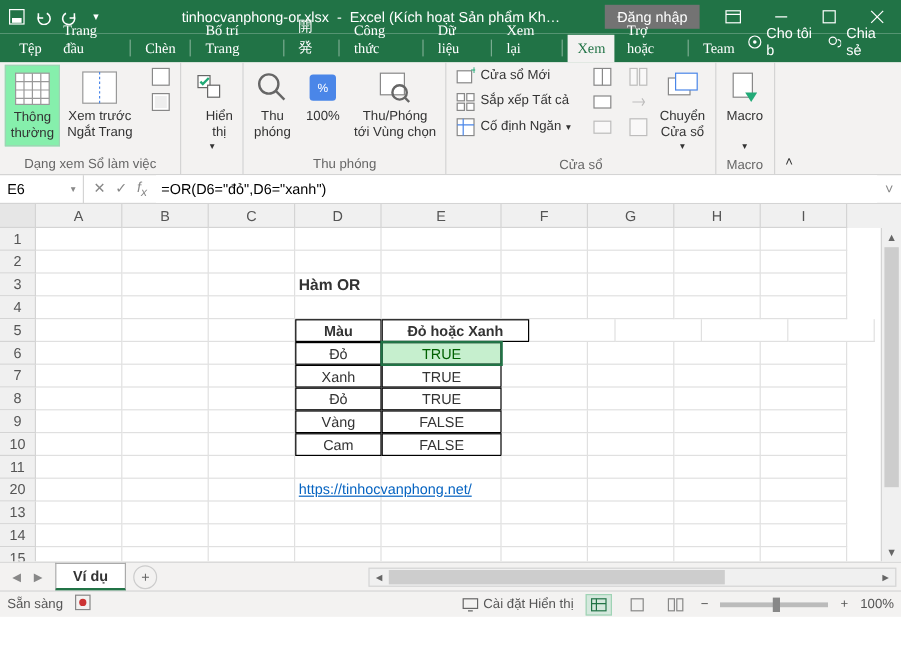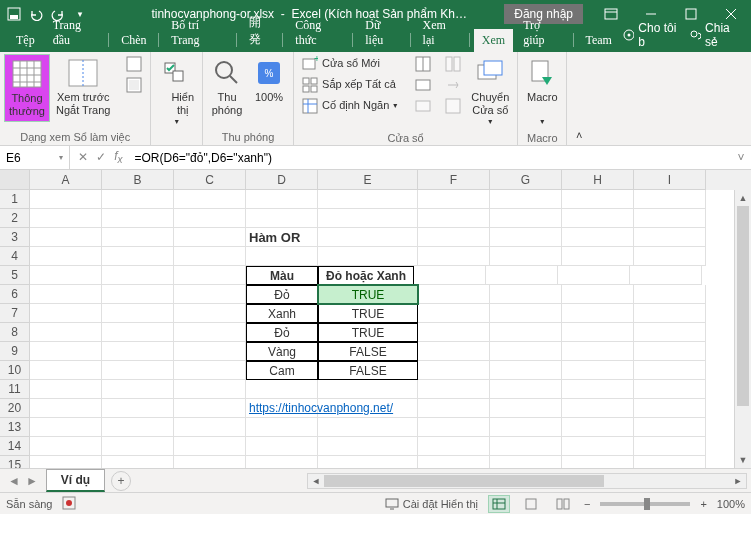--- a/index.html
+++ b/index.html
@@ -20,21 +20,21 @@
 .menubar .sep { width: 1px; height: 14px; background: rgba(255,255,255,0.4); align-self: center; margin: 0 2px; }
 .menubar .right { margin-left: auto; display: flex; align-items: center; gap: 8px; padding-right: 10px; padding-bottom: 3px; }
 .menubar .right .item { display: flex; align-items: center; gap: 4px; cursor: pointer; }
 
 
 .ribbon { height: 94px; background: #f3f2f1; border-bottom: 1px solid #d4d4d4; display: flex; font-size: 11px; }
 .ribbon-group { display: flex; flex-direction: column; border-right: 1px solid #d4d4d4; padding: 2px 4px 0; }
 .ribbon-group .controls { flex: 1; display: flex; align-items: flex-start; gap: 2px; }
 .ribbon-group .label { text-align: center; font-size: 11px; color: #666; padding: 2px 0; }
 .ribbon-btn { display: flex; flex-direction: column; align-items: center; justify-content: flex-start; padding: 3px 4px; cursor: pointer; text-align: center; line-height: 1.2; min-width: 40px; }
-.ribbon-btn.active { background: #d946ef; border: 1px solid #9fd3b5; }
+.ribbon-btn.active { background: #86efac; border: 1px solid #9fd3b5; }
 .ribbon-btn .ico { width: 32px; height: 32px; margin-bottom: 2px; display: flex; align-items: center; justify-content: center; }
 .ribbon-btn.small { flex-direction: row; min-width: auto; padding: 2px 4px; gap: 4px; }
 .ribbon-btn.small .ico { width: 16px; height: 16px; margin: 0; }
 .ribbon-col { display: flex; flex-direction: column; gap: 1px; }
 .collapse-btn { width: 24px; display: flex; align-items: flex-end; justify-content: center; padding-bottom: 4px; cursor: pointer; }
 
 
 .formulabar { height: 24px; border-bottom: 1px solid #d4d4d4; display: flex; align-items: center; font-size: 12px; }
 .namebox { width: 70px; border-right: 1px solid #d4d4d4; padding: 12px 6px; height: 100%; display: flex; align-items: center; }
 .namebox input { border: none; width: 100%; font-size: 12px; outline: none; }
@@ -146,21 +146,21 @@
     <div class="sep"></div>
   <div class="tab">開発</div>
     <div class="sep"></div>
   <div class="tab">Công thức</div>
     <div class="sep"></div>
   <div class="tab">Dữ liệu</div>
     <div class="sep"></div>
   <div class="tab">Xem lại</div>
     <div class="sep"></div>
   <div class="tab active">Xem</div>
-  <div class="tab">Trợ giúp</div>
+  <div class="tab">Trợ hoặc</div>
     <div class="sep"></div>
   <div class="tab">Team</div>
   <div class="right">
     <div class="item">
         <svg width="14" height="14">
           <circle cx="7" cy="7" r="5" fill="none" stroke="#fff"></circle>
           <circle cx="7" cy="7" r="1.5" fill="#fff"></circle>
         </svg>
         <span>Cho tôi b</span>
       </div>
@@ -254,20 +254,31 @@
 phóng</span>
       </div>
       <div class="ribbon-btn">
         <div class="ico">
             <svg width="28" height="28">
               <rect x="3" y="3" width="22" height="22" fill="#4a86e8" rx="3"></rect>
               <text x="14" y="18" text-anchor="middle" fill="#fff" font-size="10">%</text>
             </svg>
           </div>
         <span>100%</span>
+      </div>
+      <div class="ribbon-btn">
+        <div class="ico">
+            <svg width="28" height="28">
+              <rect x="2" y="2" width="20" height="18" fill="#fff" stroke="#888"></rect>
+              <circle cx="18" cy="18" r="6" fill="none" stroke="#666" stroke-width="2"></circle>
+              <line x1="22" y1="22" x2="26" y2="26" stroke="#666" stroke-width="2"></line>
+            </svg>
+          </div>
+        <span style="white-space:pre;">Thu/Phóng
+tới Vùng chọn</span>
       </div>
     </div>
     <div class="label">Thu phóng</div>
   </div>
 
   <div class="ribbon-group">
     <div class="controls">
       <div class="ribbon-col">
         <div class="ribbon-btn small">
             <div class="ico">
@@ -461,21 +472,21 @@
         <div class="cell"></div>
         <div class="cell"></div>
         <div class="cell"></div>
       </div>
     <div class="row">
         <div class="row-h">5</div>
         <div class="cell"></div>
         <div class="cell"></div>
         <div class="cell"></div>
         <div class="cell tbl-header">Màu</div>
-        <div class="cell tbl-header" style="width:96px;">Đỏ hoặc Xanh</div>
+        <div class="cell tbl-header" style="width:123px;">Đỏ hoặc Xanh</div>
         <div class="cell"></div>
         <div class="cell"></div>
         <div class="cell"></div>
         <div class="cell"></div>
       </div>
     <div class="row">
         <div class="row-h">6</div>
         <div class="cell"></div>
         <div class="cell"></div>
         <div class="cell"></div>

